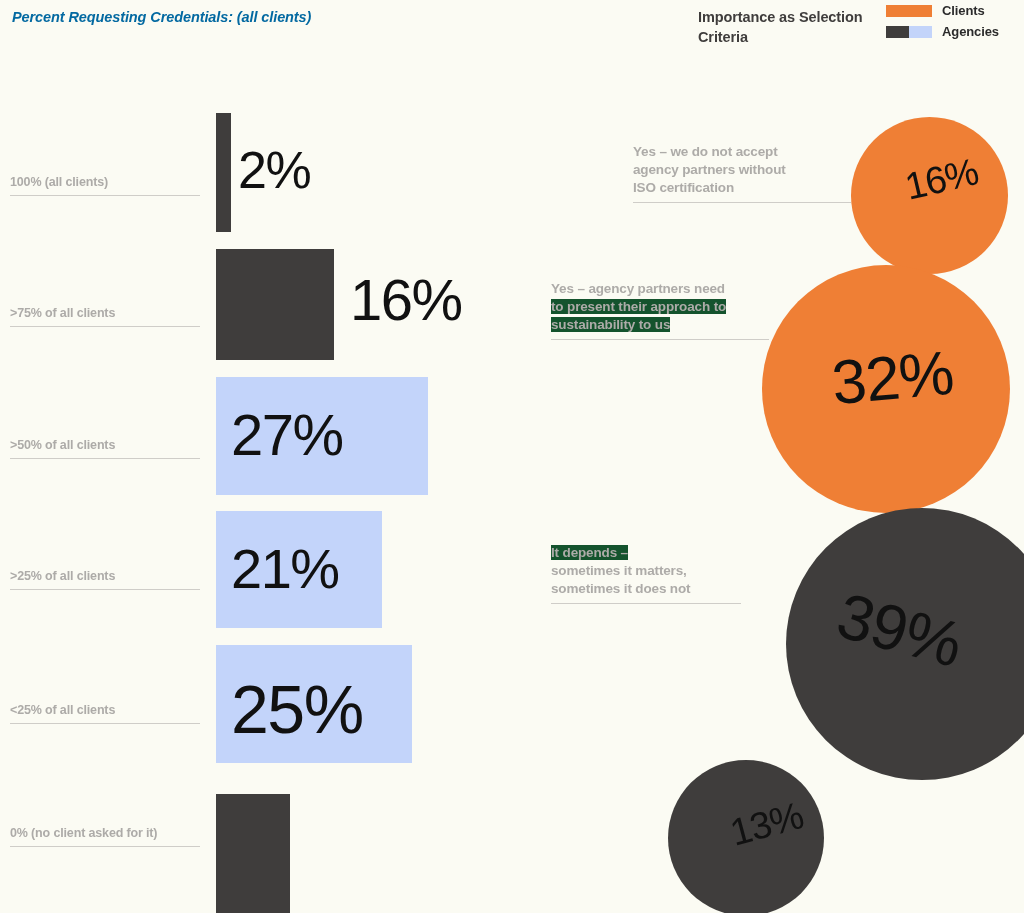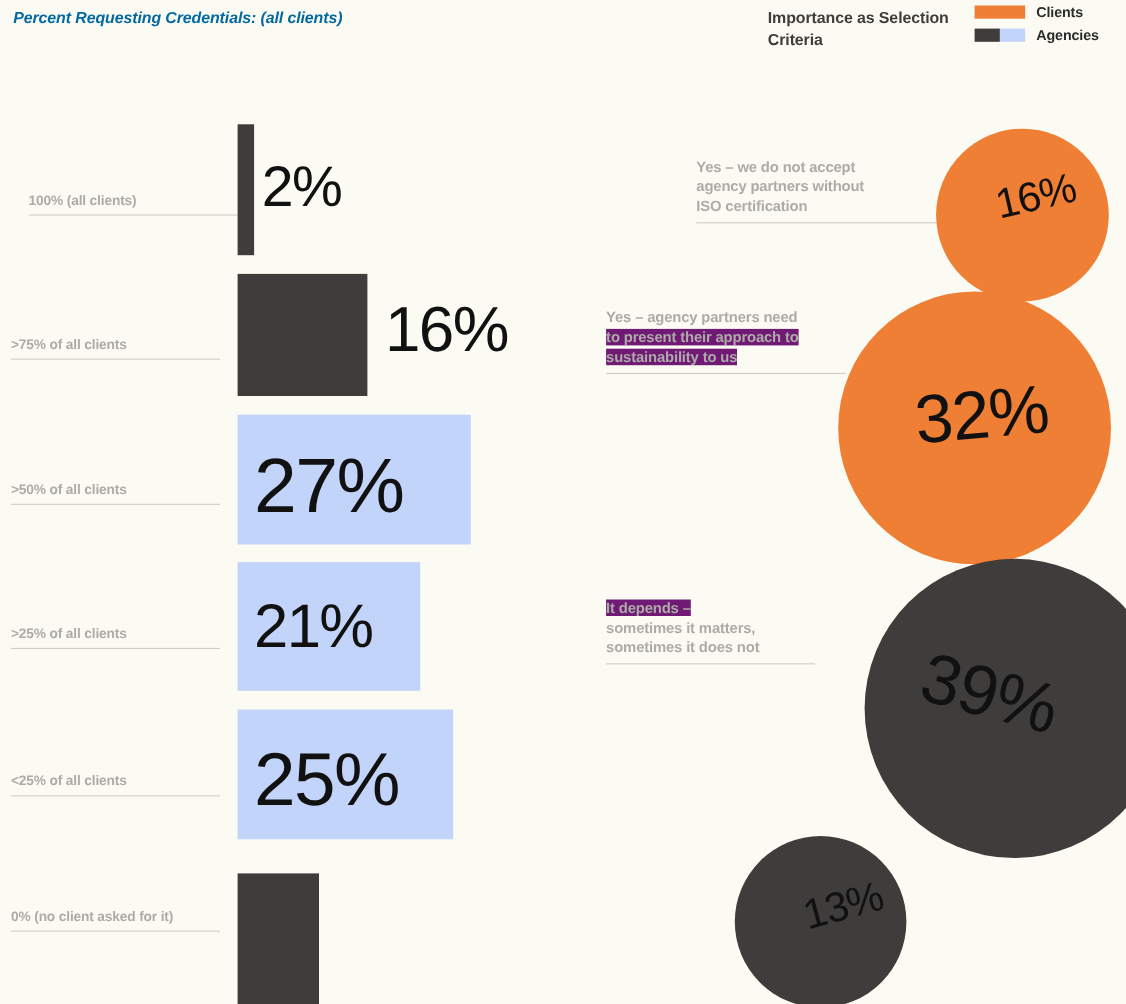--- a/index.html
+++ b/index.html
@@ -129,21 +129,21 @@
     position: absolute;
     font-size: 13.5px;
     font-weight: bold;
     color: #adaba8;
     letter-spacing: -0.15px;
     line-height: 1.32;
     padding-bottom: 6px;
     border-bottom: 1.5px solid #cfcdc8;
   }
   .bubble-label .hl {
-    background: #701a75;
+    background: #14532d;
     box-decoration-break: clone;
     text-align: center;
     -webkit-box-decoration-break: clone;
   }
   .bubble-label .ln { display: block; }
 </style>
 </head>
 <body>
 
 <div class="canvas">
@@ -162,37 +162,37 @@
       <span class="legend-swatch">
         <span style="width:50%;background:#3f3d3c;"></span>
         <span style="width:50%;background:#c3d4fa;"></span>
       </span>
       <span class="legend-label">Agencies</span>
     </div>
   </div>
 
   <div class="bars">
 
-    <div class="row-label" style="top:174px;margin-left:16px;">
+    <div class="row-label" style="top:174px;">
       <span>100% (all clients)</span>
     </div>
     <div class="bar" style="left:216px; top:113px; width:15px; height:119px; background:#3f3d3c;"></div>
     <div class="bar-value-outside" style="left:238px; top:144px;">2%</div>
 
     <div class="row-label" style="top:305px;">
       <span>&gt;75% of all clients</span>
     </div>
     <div class="bar" style="left:216px; top:249px; width:118px; height:111px; background:#3f3d3c;"></div>
     <div class="bar-value-outside" style="left:350px; top:271px; font-size:58px;">16%</div>
 
     <div class="row-label" style="top:437px;">
       <span>&gt;50% of all clients</span>
     </div>
     <div class="bar" style="left:216px; top:377px; width:212px; height:118px; background:#c3d4fa;"></div>
-    <div class="bar-value-inside" style="left:231px; top:406px; font-size:70px;">27%</div>
+    <div class="bar-value-inside" style="left:231px; top:406px; font-size:58px;">27%</div>
 
     <div class="row-label" style="top:568px;">
       <span>&gt;25% of all clients</span>
     </div>
     <div class="bar" style="left:216px; top:511px; width:166px; height:117px; background:#c3d4fa;"></div>
     <div class="bar-value-inside" style="left:231px; top:541px; font-size:56px;">21%</div>
 
     <div class="row-label" style="top:702px;">
       <span>&lt;25% of all clients</span>
     </div>

